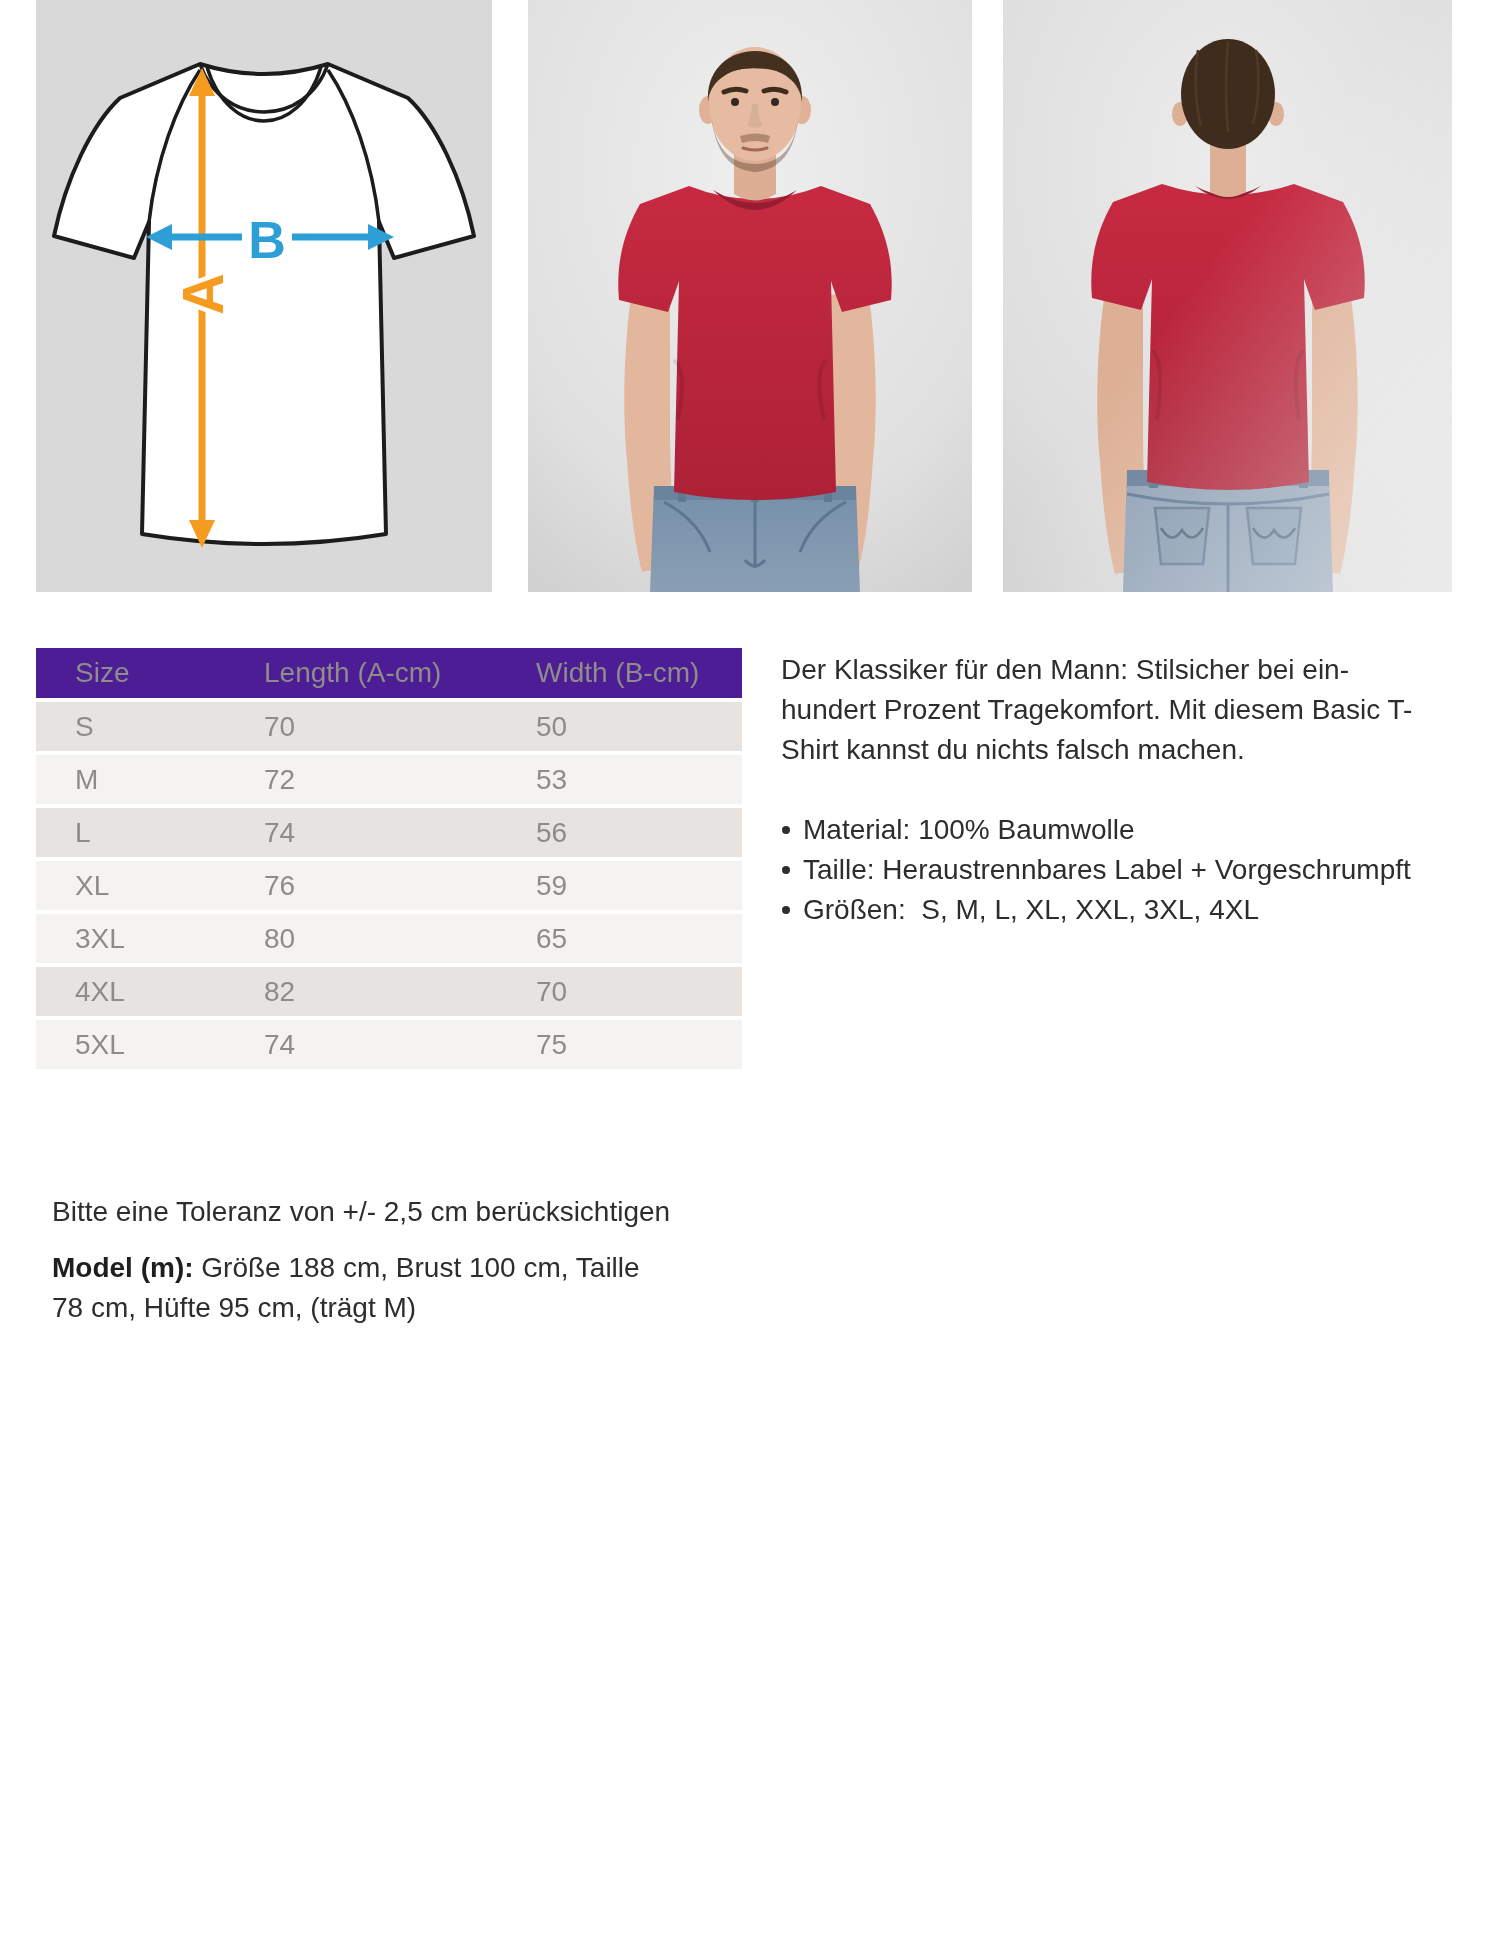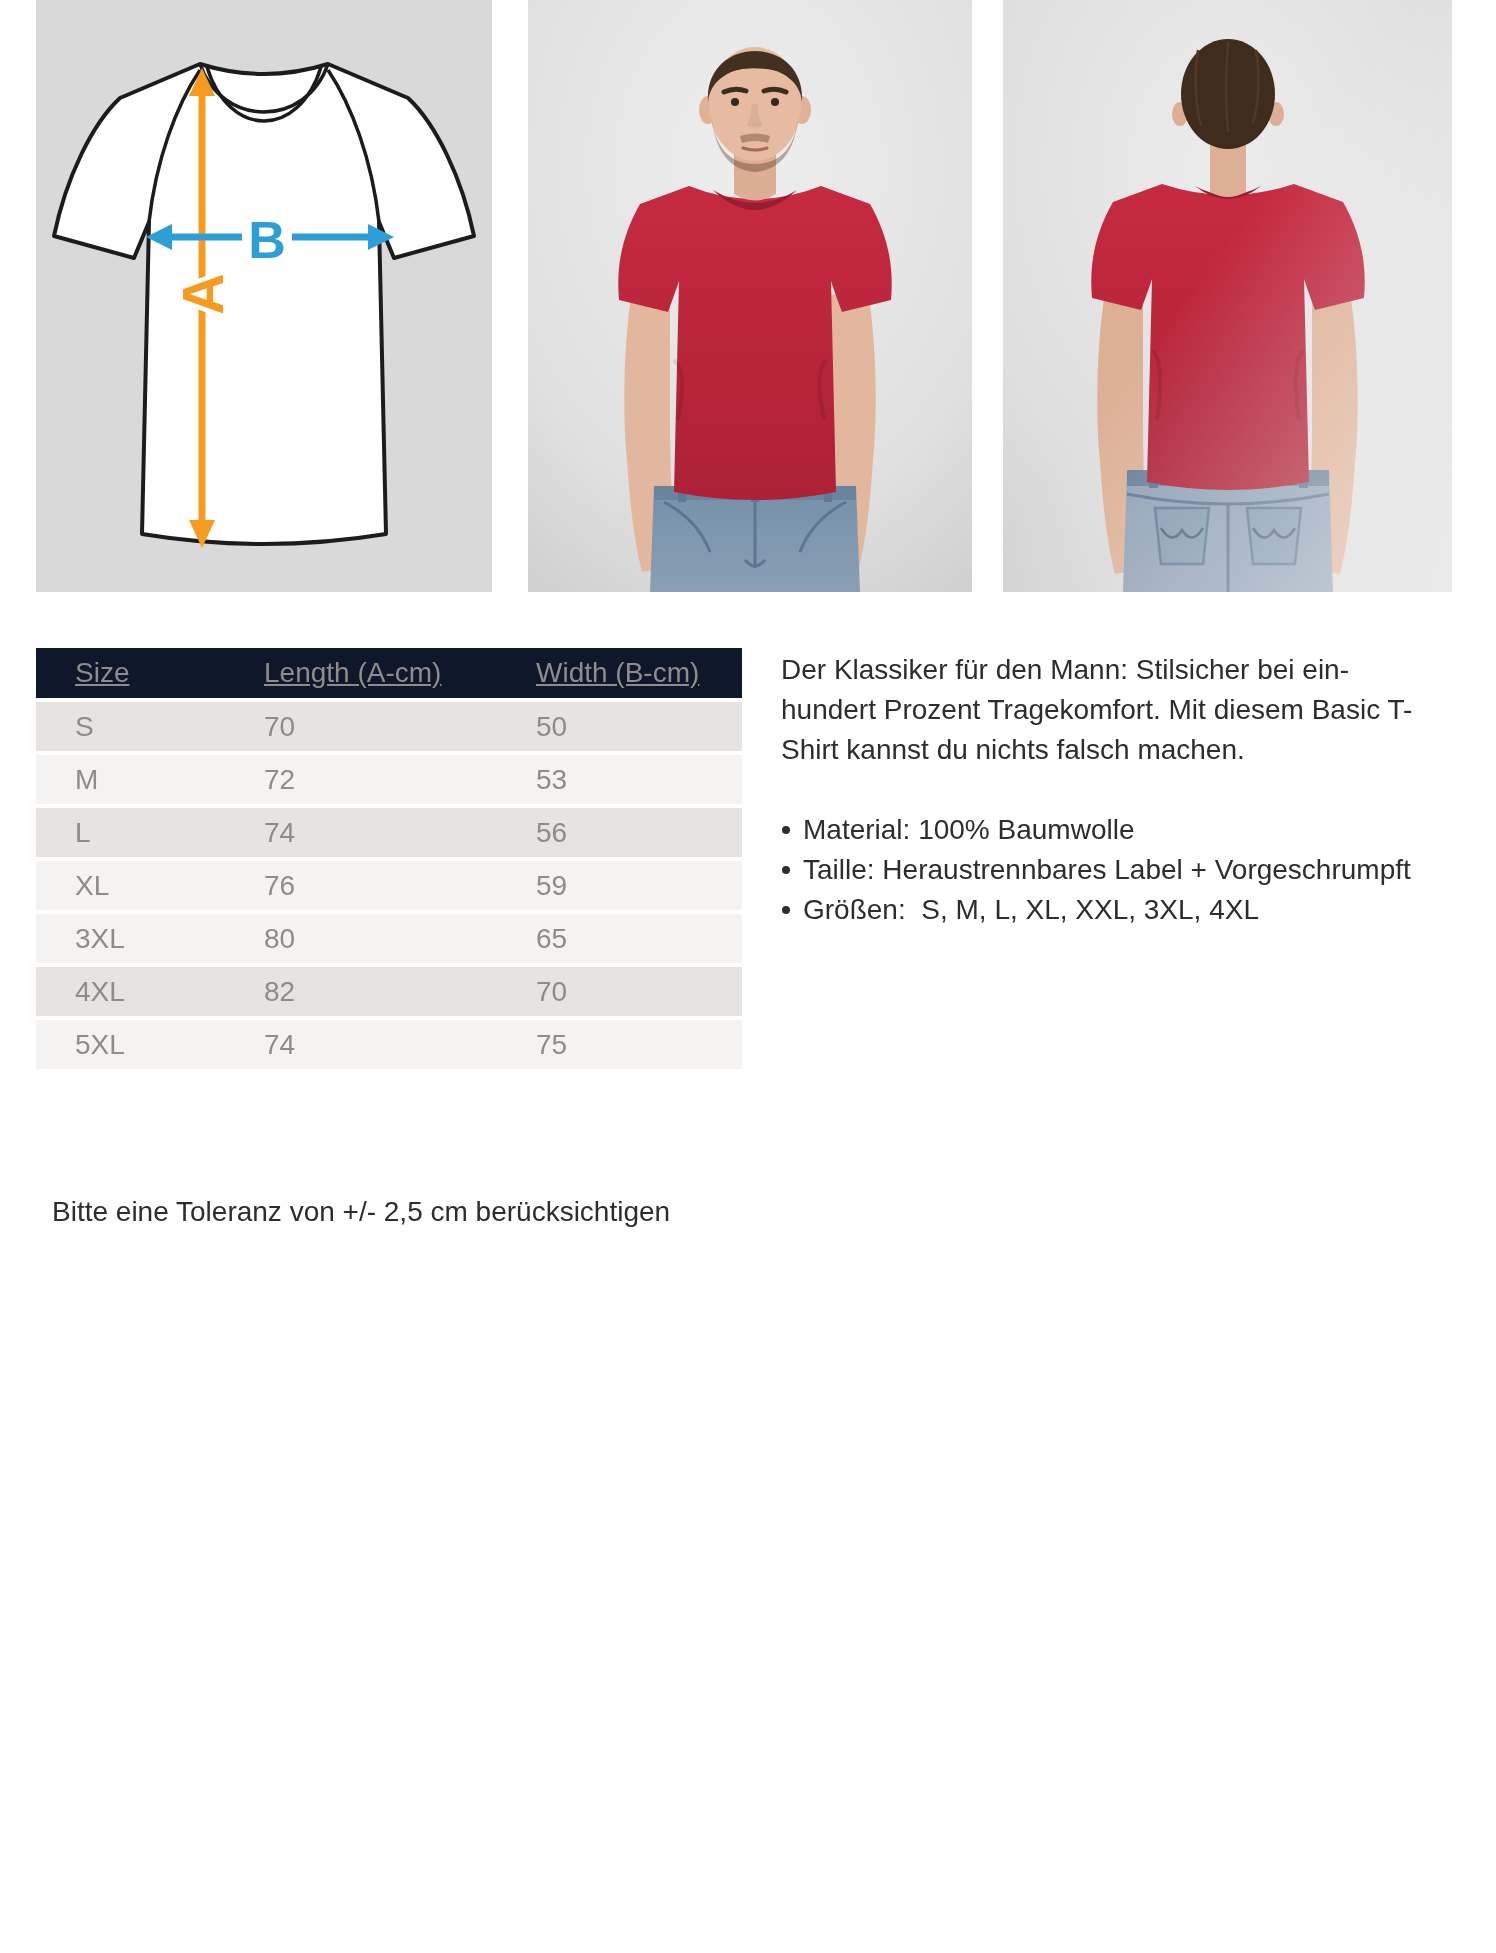--- a/index.html
+++ b/index.html
@@ -12,21 +12,21 @@
   .panel svg{display:block;width:100%;height:100%;}
   #panel-diagram{left:36px;width:456px;}
   #panel-front{left:528px;width:444px;}
   #panel-back{left:1003px;width:449px;}
 
   
   .size-table{position:absolute;left:36px;top:648px;width:706px;
     font-size:28px;color:#8e8b88;}
   .t-row{display:grid;grid-template-columns:228px 272px 206px;
     align-items:center;height:49px;margin-bottom:4px;background:#f5f3f1;}
-  .t-row.head{height:50px;background:#0f172a;color:#8f8c89;text-decoration:underline;}
+  .t-row.head{height:50px;background:#4c1d95;color:#8f8c89;}
   .t-row.dark{background:#e6e3e1;}
   .t-row > div:first-child{padding-left:39px;}
 
   
   .note{position:absolute;left:36px;top:1176px;width:724px;
     font-size:28px;line-height:40px;color:#2d2d2d;}
   .note p{margin:16px;}
   .note strong{font-weight:bold;color:#1e1e1e;}
 
   
@@ -240,20 +240,21 @@
     </div>
     <div class="t-row">
       <div>5XL</div>
       <div>74</div>
       <div>75</div>
     </div>
   </div>
 
   <div class="note">
     <p>Bitte eine Toleranz von +/- 2,5 cm berücksichtigen</p>
+    <p><strong>Model (m):</strong><span> </span><span>Größe 188 cm, Brust 100 cm, Taille</span><br><span>78 cm, Hüfte 95 cm, (trägt M)</span></p>
   </div>
 
   <div class="desc">
     <p>Der Klassiker für den Mann: Stilsicher bei ein­hundert Prozent Tragekomfort. Mit diesem Basic T-Shirt kannst du nichts falsch machen.</p>
     <ul>
       <li>Material: 100% Baumwolle</li>
       <li>Taille: Heraustrennbares Label + Vorge­schrumpft</li>
       <li>Größen:  S, M, L, XL, XXL, 3XL, 4XL</li>
     </ul>
   </div>

